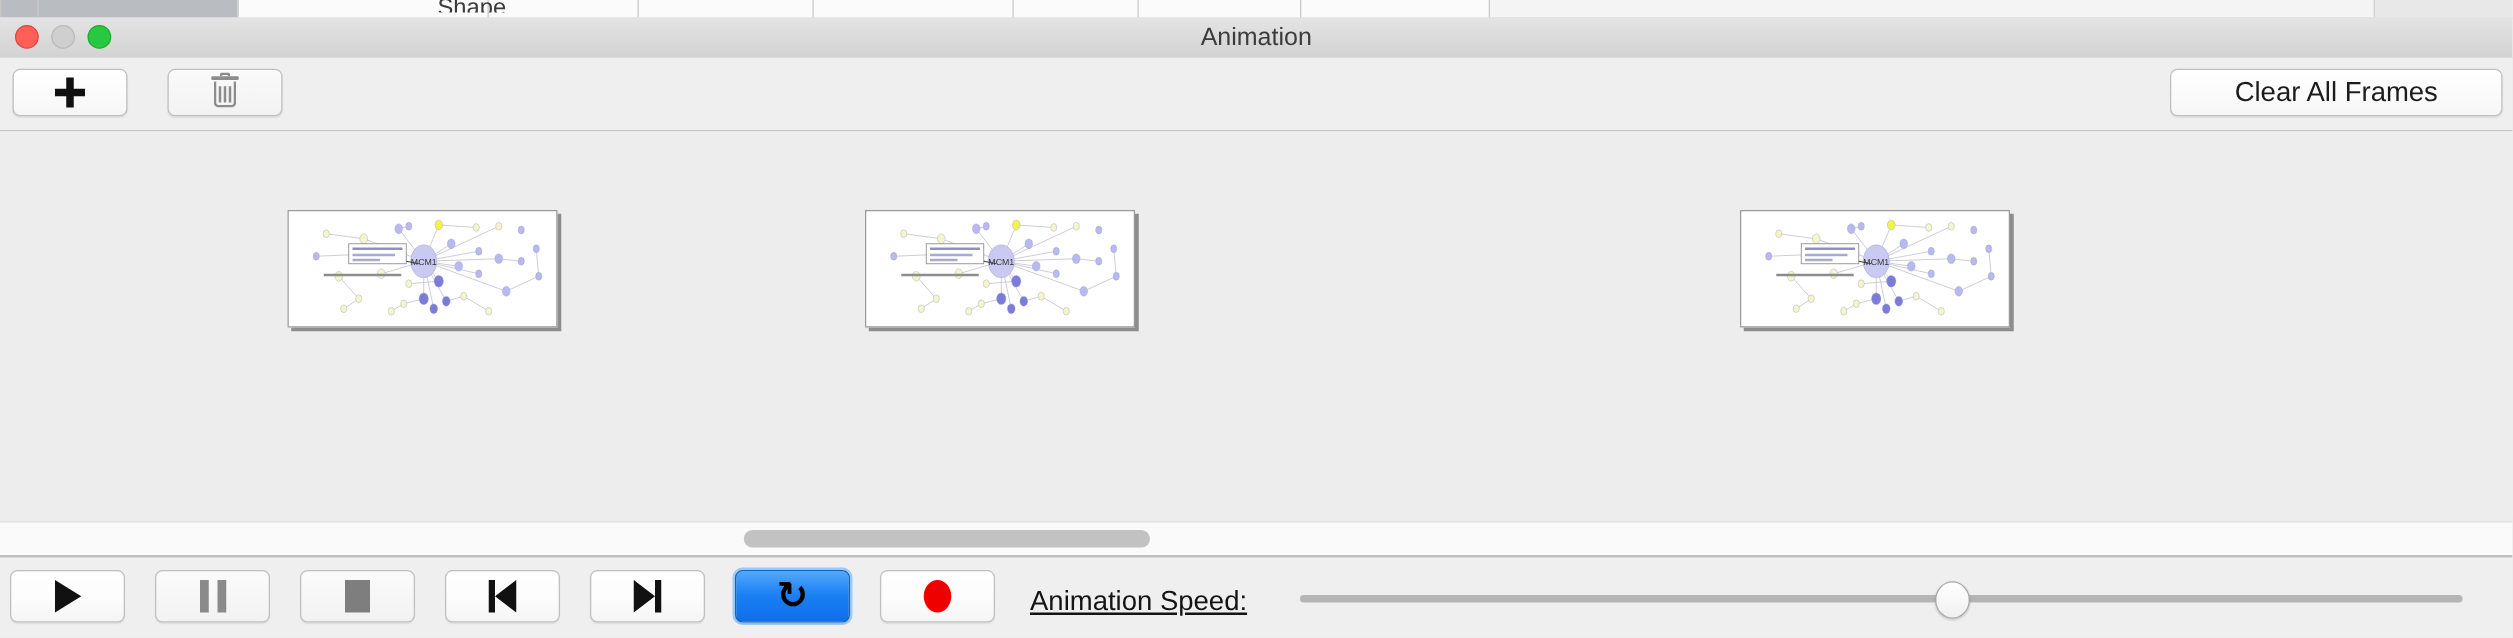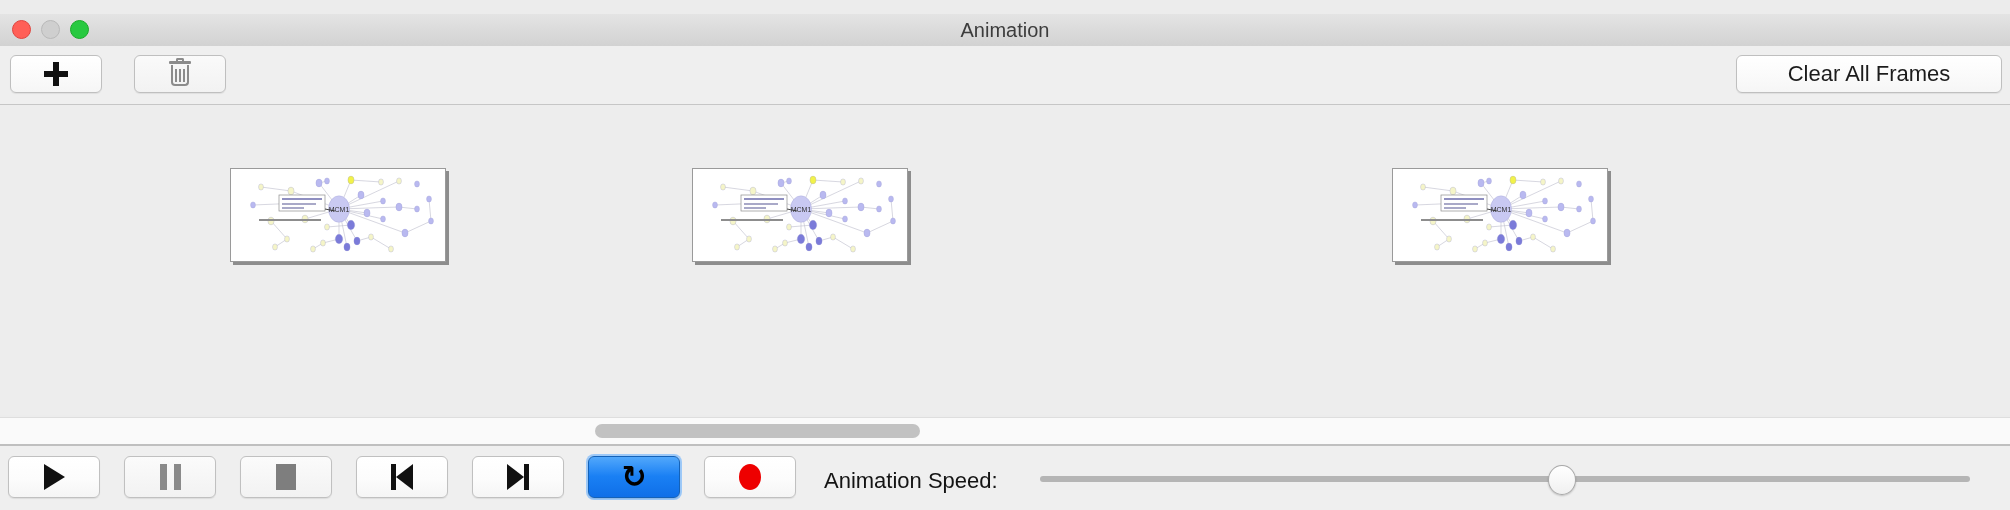--- a/index.html
+++ b/index.html
@@ -118,34 +118,49 @@
   .glyph-record{width:22px;height:26px;border-radius:50%;background:#ee0000;}
 
   #play-button{left:8px;width:92px;}
   #pause-button{left:124px;width:92px;}
   #stop-button{left:240px;width:92px;}
   #prev-frame-button{left:356px;width:92px;}
   #next-frame-button{left:472px;width:92px;}
   #loop-button{left:588px;width:92px;}
   #record-button{left:704px;width:92px;}
 
-  .speed-label{position:absolute;left:824px;top:22px;font-size:22px;color:#141414;}
+  .speed-label{position:absolute;left:824px;top:22px;font-size:22px;color:#141414;text-decoration:underline;}
   .slider{position:absolute;left:1040px;top:30px;width:930px;height:6px;}
   .slider-track{position:absolute;left:0;top:0;width:930px;height:6px;background:#b5b5b5;border-radius:3px;}
   .slider-thumb{
     position:absolute;top:-11px;width:26px;height:28px;border-radius:50%;
     background:linear-gradient(to bottom,#ffffff,#f0f0f0);
     border:1px solid #a8a8a8;box-shadow:0 1px 2px rgba(0,0,0,.2);
   }
 </style>
 </head>
 <body>
 
 <div id="app">
 
+  <div class="bg-strip">
+    <div id="bg-frags">
+        <div class="bg-frag dark" style="left: 0px; width: 30px;"></div>
+        <div class="bg-frag dark" style="left: 30px; width: 160px;"></div>
+        <div class="bg-frag" style="left: 190px; width: 200px;"></div>
+        <div class="bg-frag" style="left: 390px; width: 120px;"></div>
+        <div class="bg-frag" style="left: 510px; width: 140px;"></div>
+        <div class="bg-frag" style="left: 650px; width: 160px;"></div>
+        <div class="bg-frag" style="left: 810px; width: 100px;"></div>
+        <div class="bg-frag" style="left: 910px; width: 130px;"></div>
+        <div class="bg-frag" style="left: 1040px; width: 150px;"></div>
+      </div>
+    <div class="bg-label" id="bg-shape-label" style="left: 350px;">Shape</div>
+    <div class="bg-right"></div>
+  </div>
 
   <div class="titlebar">
     <div class="lights">
       <span class="light red"></span>
       <span class="light yellow"></span>
       <span class="light green"></span>
     </div>
     <div class="win-title">Animation</div>
   </div>
 

